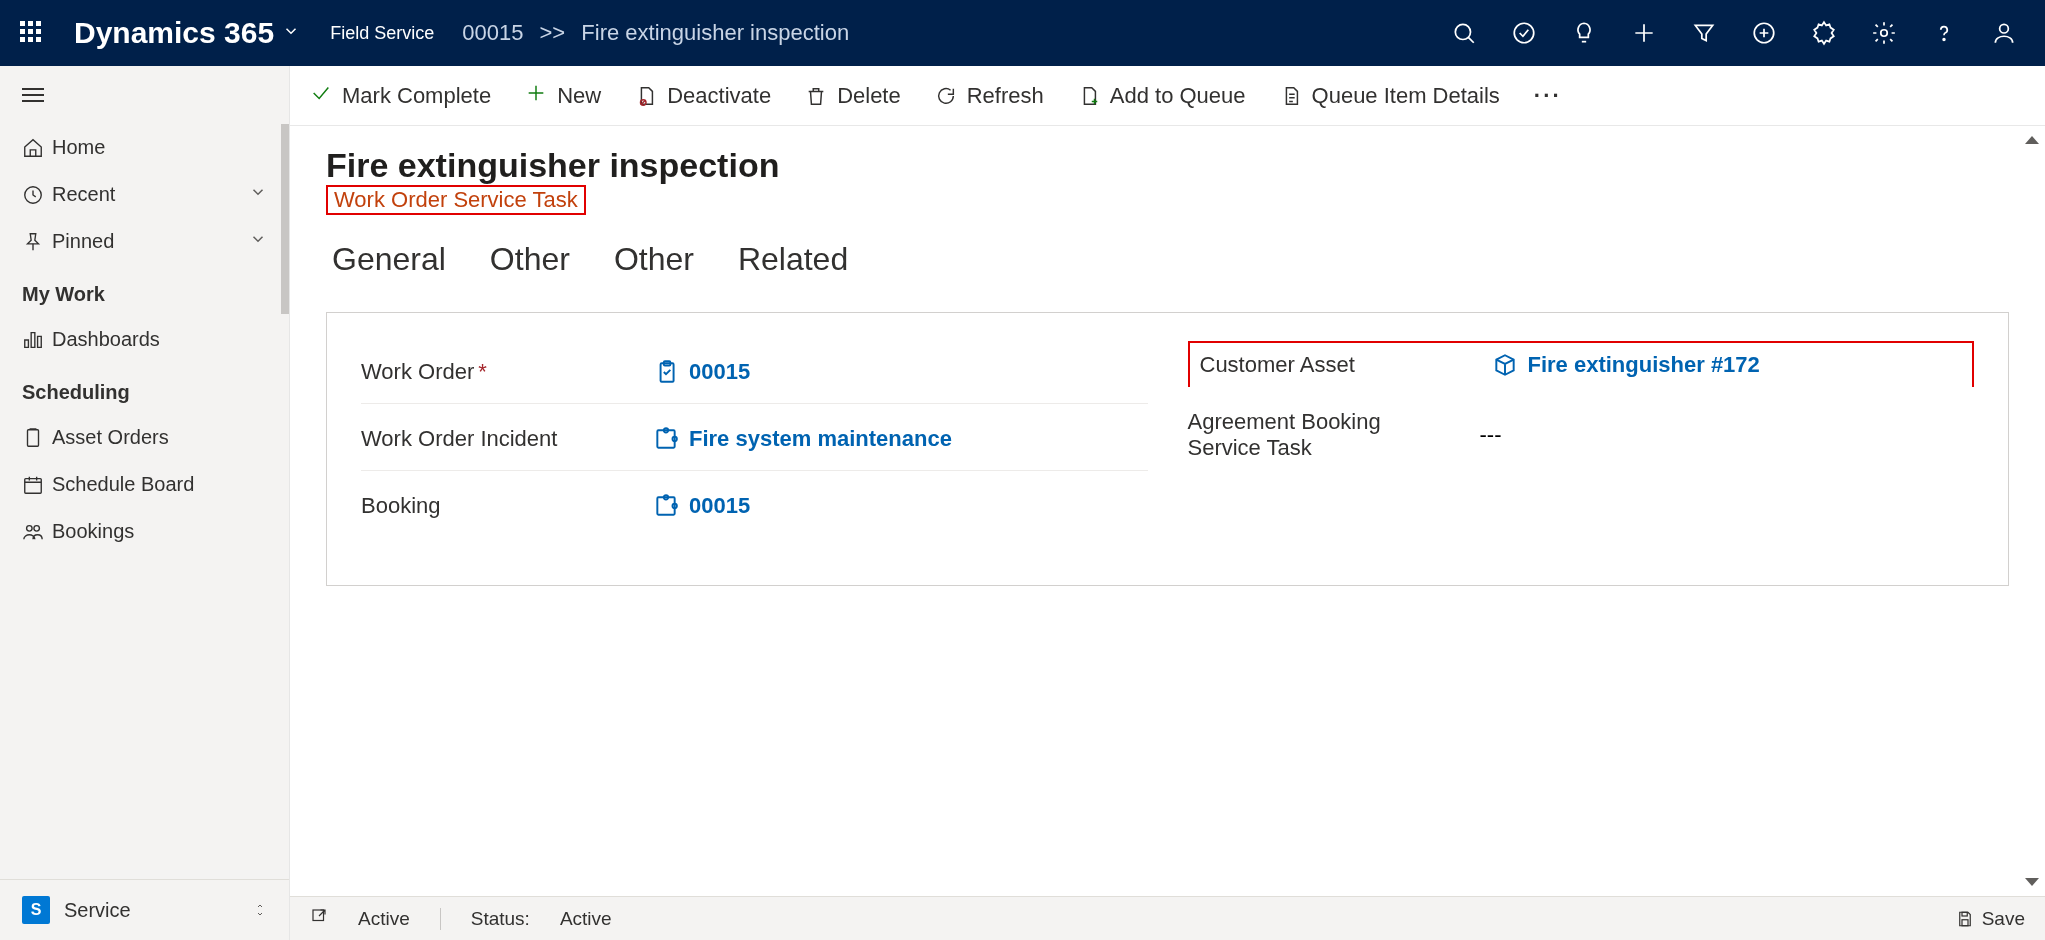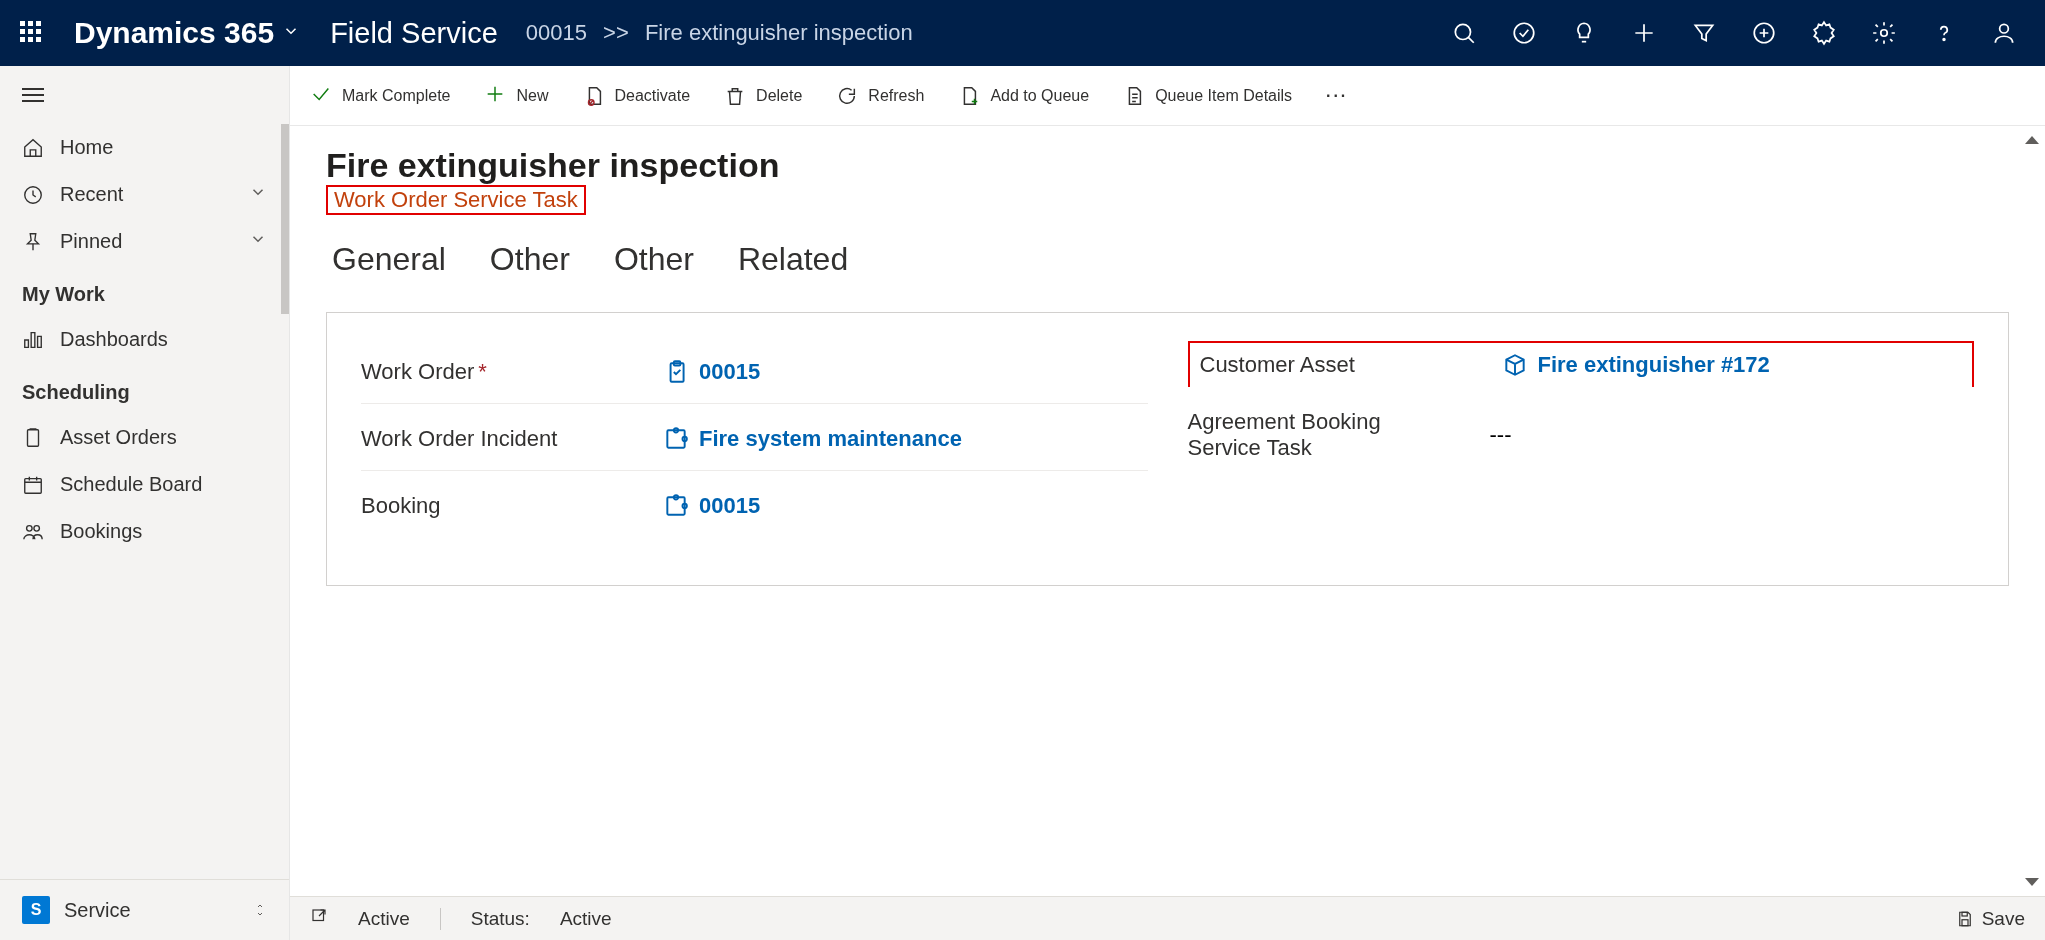--- a/index.html
+++ b/index.html
@@ -4,66 +4,66 @@
 <style>
 * { box-sizing: border-box; margin: 0; padding: 0; font-family: "Segoe UI", Arial, sans-serif; }
 body { background: #fff; width: 2045px; height: 940px; overflow: hidden; display: flex; flex-direction: column; }
 
 
 .topbar { background: #00204A; color: #fff; height: 66px; display: flex; align-items: center; padding: 0 20px; }
 .topbar .waffle { width: 24px; height: 24px; margin-right: 30px; display: grid; grid-template-columns: repeat(3,5px); grid-template-rows: repeat(3,5px); gap: 3px; cursor: pointer; }
 .topbar .waffle span { background: #fff; width: 5px; height: 5px; }
 .topbar .brand { font-size: 30px; font-weight: 600; margin-right: 8px; }
 .topbar .brandchev { color:#fff; font-size: 18px; margin-right: 30px; cursor:pointer;}
-.topbar .app { font-size: 29px; margin-right: 28px; }
+.topbar .app { font-size: 18px; margin-right: 28px; }
 .topbar .bc { font-size: 22px; color: #c9d5e6; }
 .topbar .bcsep { margin: 0 10px; color:#c9d5e6;}
 .topbar .spacer { flex: 1; }
 .topbar .ticon { width: 42px; height: 42px; display:flex; align-items:center; justify-content:center; margin-left:18px; cursor:pointer; }
 .ticon svg { stroke:#fff; fill:none; stroke-width:1.6; }
 
 
 .layout { flex:1; display:flex; min-height:0; }
 
 
 .sidebar { width: 290px; background:#F4F3F2; border-right:1px solid #e6e6e6; display:flex; flex-direction:column; font-size:20px; color:#323130;}
 .hamb { padding:18px 22px; cursor:pointer;}
 .hamb div { width:22px; height:2px; background:#323130; margin:4px 0;}
-.sbitem { display:flex; align-items:center; padding:12px 22px; cursor:pointer; gap:16px;}
+.sbitem { display:flex; align-items:center; padding:12px 22px; cursor:pointer; gap:8px;}
 .sbchev { margin-left:auto; color:#605e5c; }
 .sbgroup { padding:18px 22px 10px; font-weight:600; font-size:20px; color:#323130;}
 .sidebar-scroll { position:relative; }
 .sidebar-thumb { position:absolute; right:0; top:0; width:8px; height:190px; background:#c8c6c4; }
 
 .areaswitch { margin-top:auto; display:flex; align-items:center; padding:16px 22px; gap:14px; border-top:1px solid #e0ded9; cursor:pointer;}
 .areatile { width:28px; height:28px; background:#0078D4; color:#fff; display:flex; align-items:center; justify-content:center; font-weight:600; border-radius:2px; font-size:16px;}
 .areachev { margin-left:auto; display:flex; flex-direction:column; gap:-2px; color:#605e5c; font-size:12px;}
 
 
 .main { flex:1; display:flex; flex-direction:column; min-width:0;}
-.cmdbar { height:60px; border-bottom:1px solid #e8e8e8; display:flex; align-items:center; padding:0 20px; gap:34px; font-size:16px; color:#323130;}
+.cmdbar { height:60px; border-bottom:1px solid #e8e8e8; display:flex; align-items:center; padding:0 20px; gap:34px; font-size:22px; color:#323130;}
 .cmd { display:flex; align-items:center; gap:10px; cursor:pointer;}
 .cmd.more { letter-spacing:2px; font-weight:700;}
 .cmd svg { width:22px; height:22px; stroke:#323130; fill:none; stroke-width:1.6;}
 .cmd .green svg { stroke:#107C10;}
 .cmd .plus svg { stroke:#107C10;}
 
 .content { flex:1; padding:20px 36px 0 36px; overflow:hidden; position:relative;}
 .rec-title { font-size:34px; font-weight:600; color:#201F1E; }
 .rec-sub { font-size:22px; color:#c2410c; border:2px solid #E10000; padding:0 6px; display:inline-block; margin-top:0;}
 
 .tabs { display:flex; gap:32px; margin-top:22px; font-size:32px; color:#323130;}
 .tab { padding:4px 6px 10px; cursor:pointer; position:relative;}
 .tab.active { font-weight:600; }
 .tab.active::after { content:""; position:absolute; left:0; right:0; bottom:-2px; height:5px; background:#0063B1;}
 .tabwrap-active { border:2px solid #E10000; padding:0 6px;}
 
 .formpanel { border:1px solid #d2d0ce; margin-top:24px; padding:28px 34px 48px; display:flex; gap:40px; position:relative;}
 .col { flex:1; display:flex; flex-direction:column; gap:4px;}
-.row { display:flex; align-items:center; padding:18px 0; border-bottom:1px solid #edebe9; gap:32px;}
+.row { display:flex; align-items:center; padding:18px 0; border-bottom:1px solid #edebe9; gap:22px;}
 .row:last-child { border-bottom:none;}
 .lbl { width:270px; font-size:22px; color:#323130;}
 .req { color:#A4262C; margin-left:4px;}
 .val { display:flex; align-items:center; gap:10px; font-size:22px;}
 .link { color:#0063B1; font-weight:600;}
 .iconbox { width:26px; height:26px; display:flex; align-items:center; justify-content:center;}
 .iconbox svg { stroke:#0063B1; fill:none; stroke-width:1.8;}
 .right-hl { border:2.5px solid #E10000; padding:9px 10px;}
 
 .scrollbar-r { position:absolute; right:4px; top:10px; bottom:10px; width:18px; }

